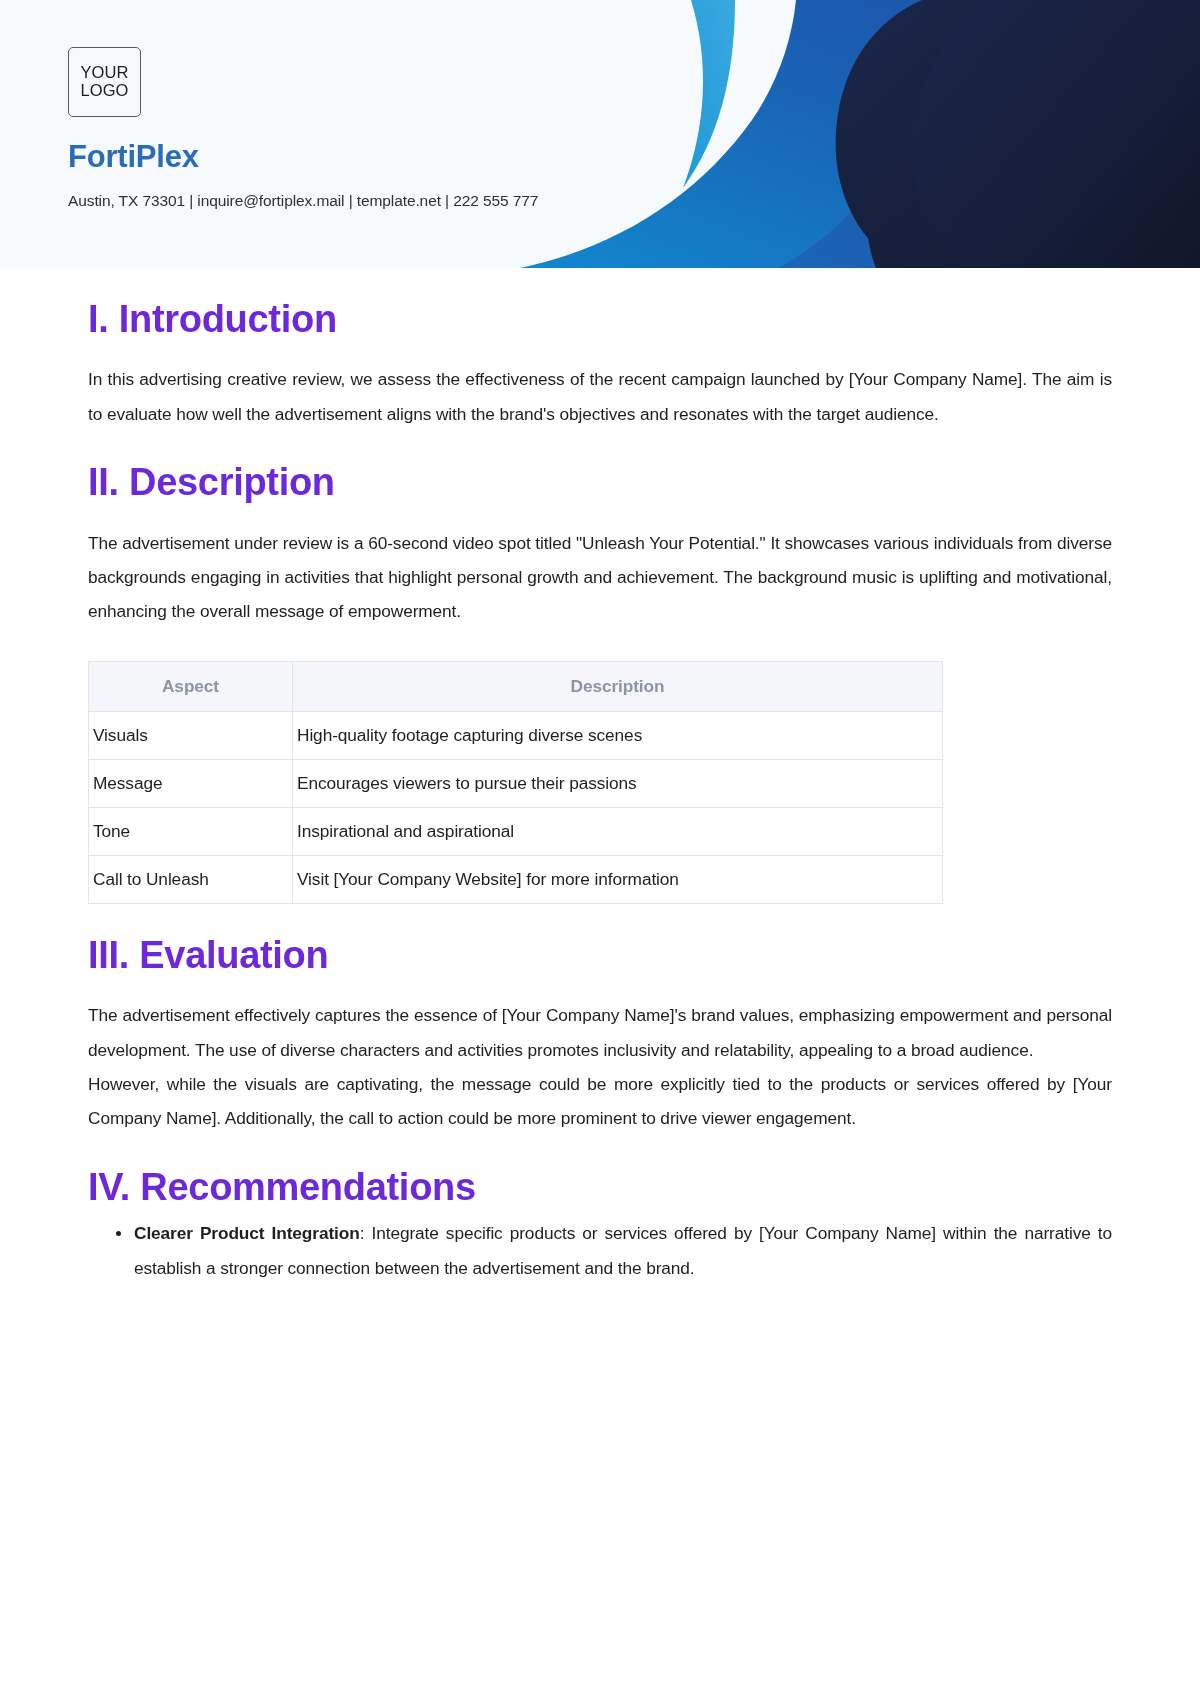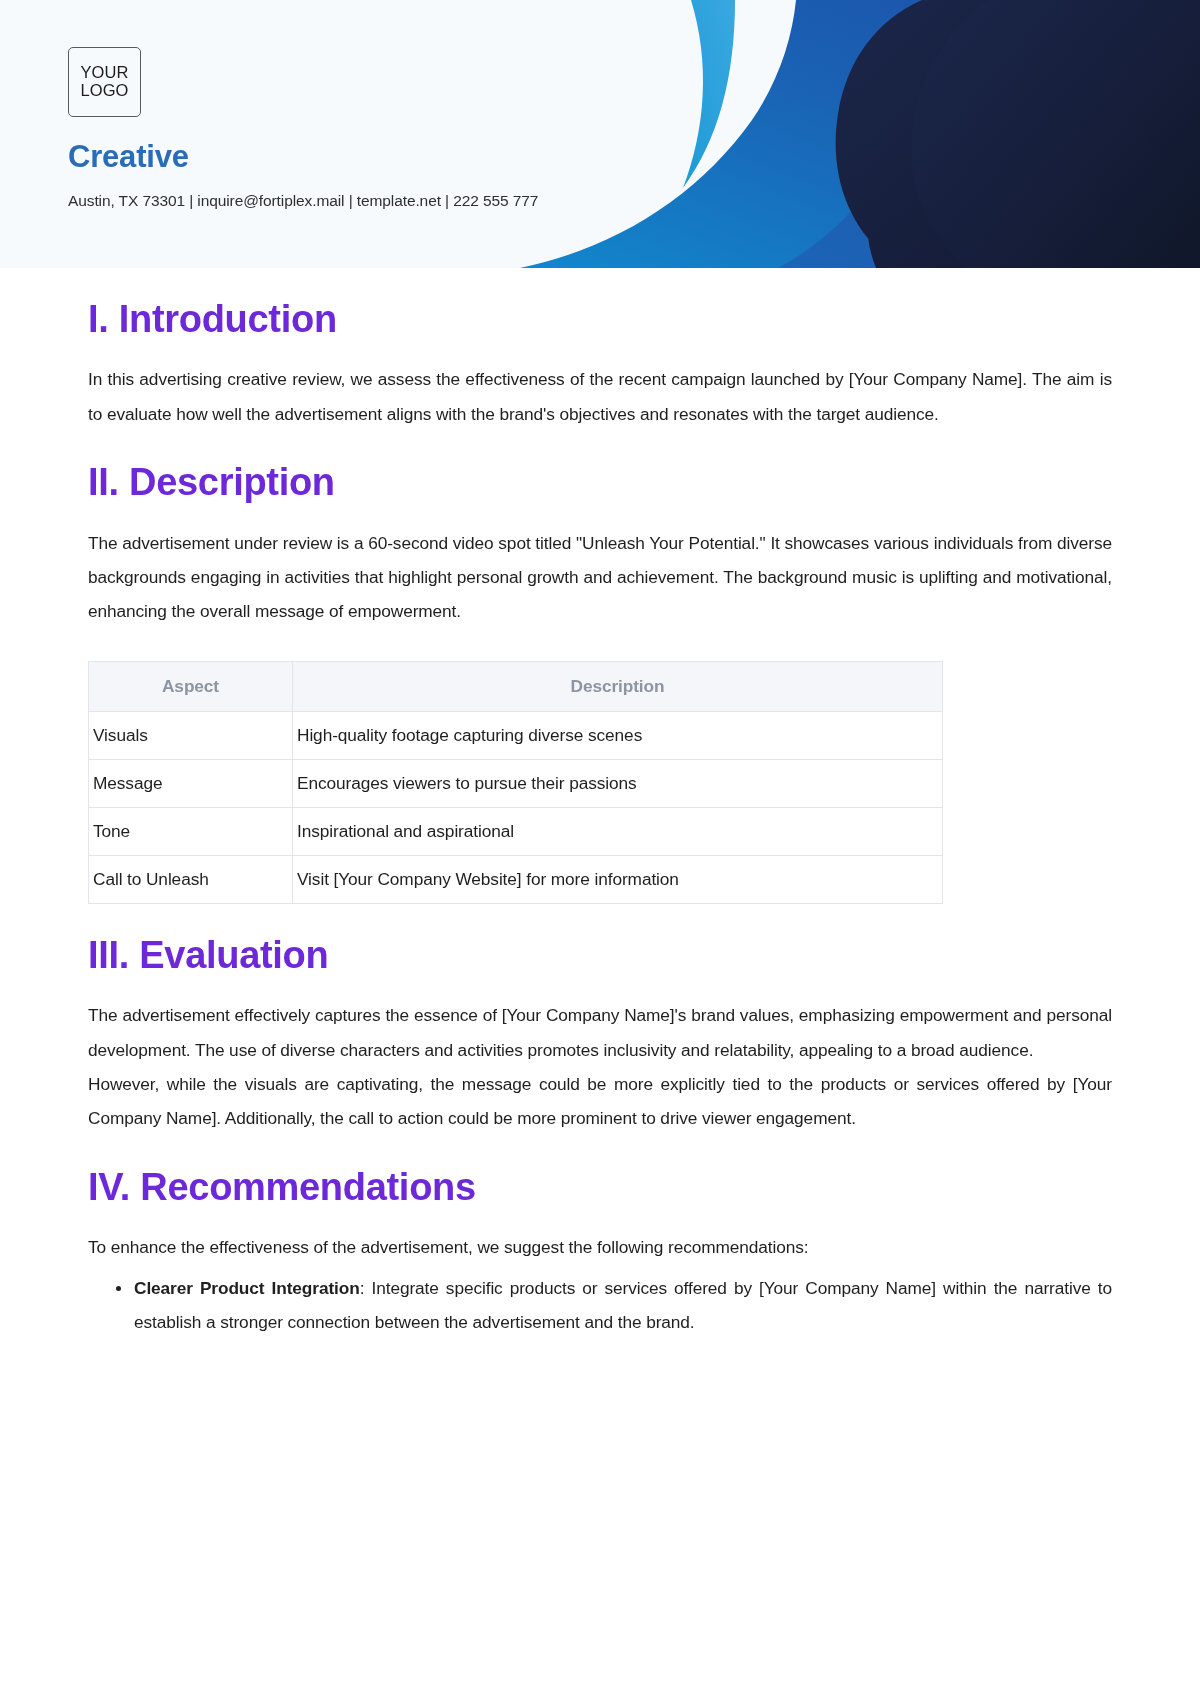--- a/index.html
+++ b/index.html
@@ -209,21 +209,21 @@
       <path d="M402 0 L680 0 L680 268 L356 268 C338 224 348 170 378 126 C350 186 352 238 382 268 C330 236 308 176 318 114 C326 62 356 20 402 0 Z" fill="url(#gNavy)"></path>
       <path d="M470 0 L680 0 L680 268 L448 268 C392 224 374 140 410 70 C428 36 446 14 470 0 Z" fill="url(#gNavy)"></path>
     </svg>
   </div>
 
   <div class="header-inner">
     <div class="logo-box">
       <span>YOUR</span>
       <span>LOGO</span>
     </div>
-    <div class="brand-name">Creative</div>
+    <div class="brand-name">FortiPlex</div>
     <div class="brand-contact">Austin, TX 73301 | inquire@fortiplex.mail | template.net | 222 555 777</div>
   </div>
 </div>
 
 <div class="doc">
 
 
   <h2 class="section-heading">I. Introduction</h2>
   <p class="body-text">In this advertising creative review, we assess the effectiveness of the recent campaign launched by [Your Company Name]. The aim is to evaluate how well the advertisement aligns with the brand's objectives and resonates with the target audience.</p>
 
@@ -261,19 +261,18 @@
         </tr>
       </tbody>
     </table>
   </div>
 
   <h2 class="section-heading">III. Evaluation</h2>
   <p class="body-text">The advertisement effectively captures the essence of [Your Company Name]'s brand values, emphasizing empowerment and personal development. The use of diverse characters and activities promotes inclusivity and relatability, appealing to a broad audience.</p>
   <p class="body-text tight">However, while the visuals are captivating, the message could be more explicitly tied to the products or services offered by [Your Company Name]. Additionally, the call to action could be more prominent to drive viewer engagement.</p>
 
   <h2 class="section-heading">IV. Recommendations</h2>
-  <p class="body-text">To enhance the effectiveness of the advertisement, we suggest the following recommendations:</p>
 
   <ul class="rec-list">
     <li><b>Clearer Product Integration</b><span>: Integrate specific products or services offered by [Your Company Name] within the narrative to establish a stronger connection between the advertisement and the brand.</span></li>
   </ul>
 
 </div>
 
 </body></html>

